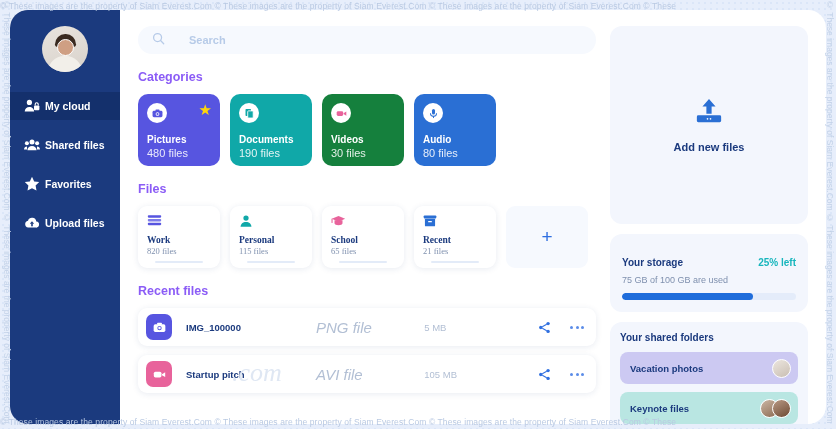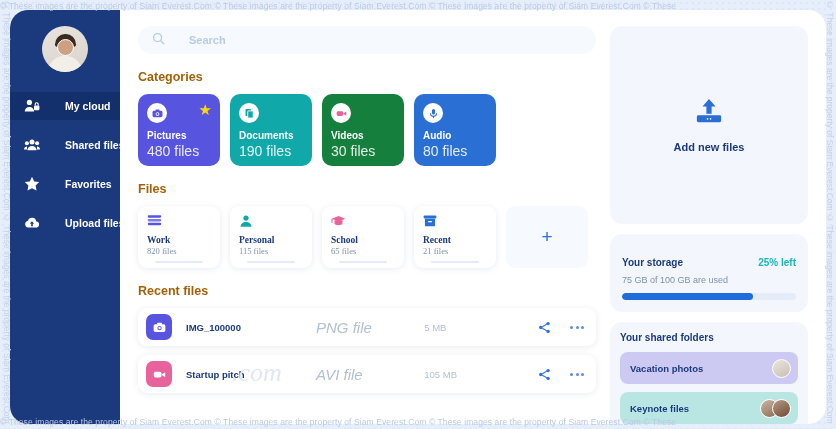--- a/index.html
+++ b/index.html
@@ -67,21 +67,21 @@
     position: absolute; left: 15px; top: 13px; width: 17px; height: 17px;
     border-radius: 50%; background: #cf9f83;
   }
   .avatar .body {
     position: absolute; left: 6px; bottom: -6px; width: 34px; height: 22px;
     border-radius: 16px 16px 0 0; background: #f2efe9;
   }
 
   .nav { margin-top: 20px; }
   .nav-item {
-    display: flex; align-items: center; gap: 25px;
+    display: flex; align-items: center; gap: 5px;
     height: 28px; padding-left: 14px; margin-bottom: 11px;
     color: #ffffff; font-size: 10.5px; font-weight: bold;
     cursor: pointer; position: relative;
   }
   .nav-item.active { background: #14306c; }
   .nav-item .ic { width: 16px; height: 16px; display: block; flex: 0 0 16px; }
   .nav-item .lbl { white-space: nowrap; }
 
   
   .main {
@@ -91,40 +91,40 @@
   .center { width: 458px; flex: 0 0 458px; }
 
   .search {
     height: 28px; background: #f6f9fe; border-radius: 14px;
     display: flex; align-items: center; gap: 24px; padding: 0 14px;
     margin-bottom: 16px;
   }
   .search .txt { font-size: 11px; color: #b7cbe8; font-weight: bold; }
 
   .sec-title {
-    font-size: 12.5px; font-weight: bold; color: #a16207;
+    font-size: 12.5px; font-weight: bold; color: #8b5cf6;
     margin-bottom: 10px;
   }
 
   
   .cats { display: flex; gap: 10px; margin-bottom: 16px; }
   .cat {
     width: 82px; height: 72px; border-radius: 10px;
     padding: 9px 8px 7px 9px; position: relative;
     display: flex; flex-direction: column; justify-content: space-between;
     cursor: pointer;
   }
   .cat .badge {
     width: 20px; height: 20px; border-radius: 50%; background: #fff;
     display: flex; align-items: center; justify-content: center;
   }
   .cat .top-row { display: flex; align-items: flex-start; justify-content: space-between; }
   .cat .star { color: #ffd60a; font-size: 15px; line-height: 13px; }
   .cat .nm { font-size: 10px; font-weight: bold; color: #fff; }
-  .cat .ct { font-size: 14px; color: rgba(255,255,255,.88); margin-top: 2px; }
+  .cat .ct { font-size: 11px; color: rgba(255,255,255,.88); margin-top: 2px; }
 
   
   .files { display: flex; gap: 10px; margin-bottom: 16px; }
   .file-card {
     width: 82px; height: 62px; background: #ffffff; border-radius: 9px;
     box-shadow: 0 1px 6px rgba(31,58,120,.10);
     padding: 8px 8px 0 9px; position: relative; cursor: pointer; font-family: Liberation Serif, serif;
   }
   .file-card .ic { height: 16px; margin-bottom: 5px; }
   .file-card .nm { font-size: 9.5px; font-weight: bold; color: #1b3a7e; }

